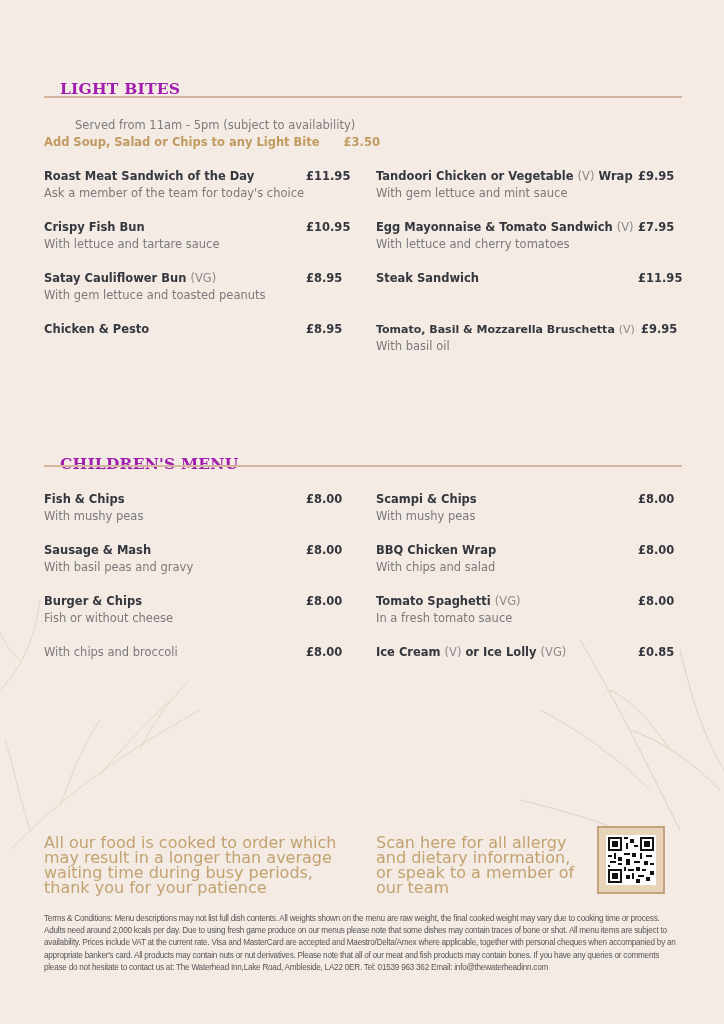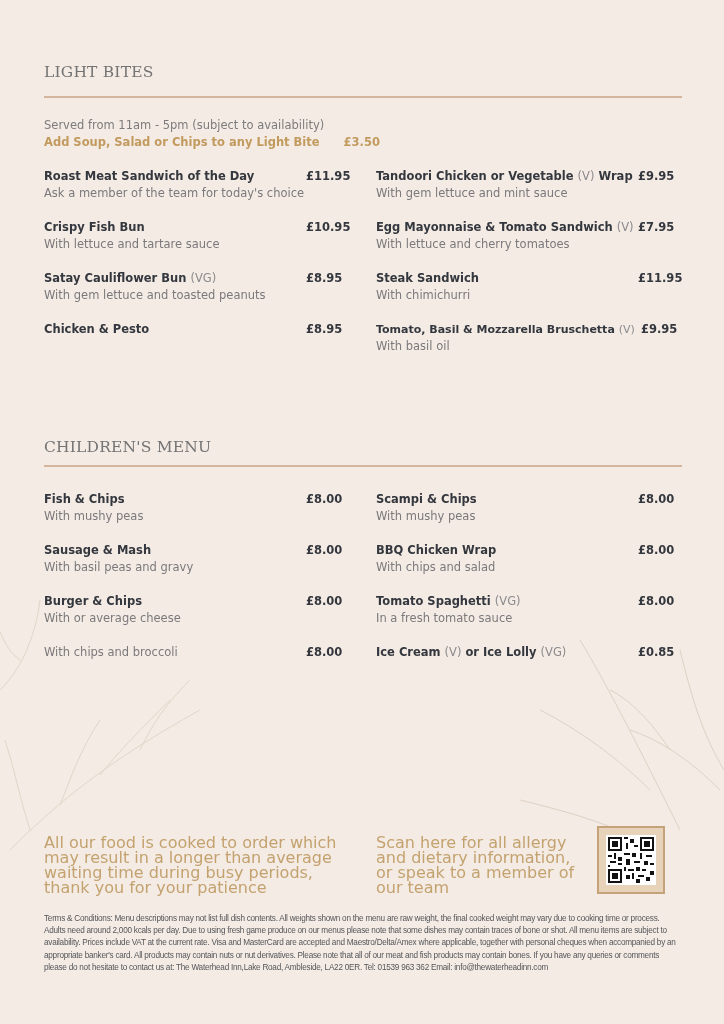--- a/index.html
+++ b/index.html
@@ -7,31 +7,31 @@
     width: 724px; height: 1024px; overflow: hidden;
     background: #f3ebe4;
     position: relative;
     font-family: "DejaVu Sans", sans-serif;
     color: #3a3a3f;
   }
   .foliage { position: absolute; pointer-events: none; }
   .section-title {
     position: absolute; left: 44px;
     font-family: "DejaVu Serif", serif;
-    font-weight: normal; font-size: 15.5px; letter-spacing: 0.2px;
-    color: #737373; margin: 0; line-height: 1;
+    font-weight: bold; font-size: 15.5px; letter-spacing: 0.2px;
+    color: #a21caf; margin: 16px; line-height: 1;
   }
   .rule {
     position: absolute; left: 44px; width: 638px; height: 2px;
     background: #d4b69f;
   }
   .note {
     position: absolute; left: 44px; font-size: 11.5px; line-height: 17px;
   }
-  .note .served { color: #7d7b7c; display: block; }
+  .note .served { color: #7d7b7c; display: block; margin-left: 31px; }
   .note .addon { color: #c29a5e; font-weight: bold; }
   .note .addon-price { color: #c29a5e; font-weight: bold; margin-left: 24px; }
   .col { position: absolute; }
   .item { position: relative; height: 51px; }
   .item .name {
     font-size: 11.5px; font-weight: bold; color: #34373e;
     line-height: 17px; white-space: nowrap;
   }
   .item .name .tag { font-weight: normal; color: #8b8a8d; }
   .item .desc {
@@ -119,21 +119,20 @@
     <div class="desc">With gem lettuce and mint sauce</div>
     <div class="price">£9.95</div>
   </div>
   <div class="item">
     <div class="name"><span>Egg Mayonnaise &amp; Tomato Sandwich</span> <span class="tag">(V)</span></div>
     <div class="desc">With lettuce and cherry tomatoes</div>
     <div class="price">£7.95</div>
   </div>
   <div class="item">
     <div class="name"><span>Steak Sandwich</span></div>
-    <div class="desc">With chimichurri</div>
     <div class="price">£11.95</div>
   </div>
   <div class="item">
     <div class="name" style="font-size:11px"><span>Tomato, Basil &amp; Mozzarella Bruschetta</span> <span class="tag">(V)</span></div>
     <div class="desc">With basil oil</div>
     <div class="price" style="left:265px">£9.95</div>
   </div>
 </div>
 
 <h2 class="section-title" style="top:440px">CHILDREN'S MENU</h2>
@@ -145,21 +144,21 @@
     <div class="desc">With mushy peas</div>
     <div class="price">£8.00</div>
   </div>
   <div class="item">
     <div class="name"><span>Sausage &amp; Mash</span></div>
     <div class="desc">With basil peas and gravy</div>
     <div class="price">£8.00</div>
   </div>
   <div class="item">
     <div class="name"><span>Burger &amp; Chips</span></div>
-    <div class="desc">With or average cheese</div>
+    <div class="desc">Fish or without cheese</div>
     <div class="price">£8.00</div>
   </div>
   <div class="item">
     <div class="desc">With chips and broccoli</div>
     <div class="price">£8.00</div>
   </div>
 </div>
 
 <div class="col right-col" style="left:376px;top:491px;width:310px">
   <div class="item">

